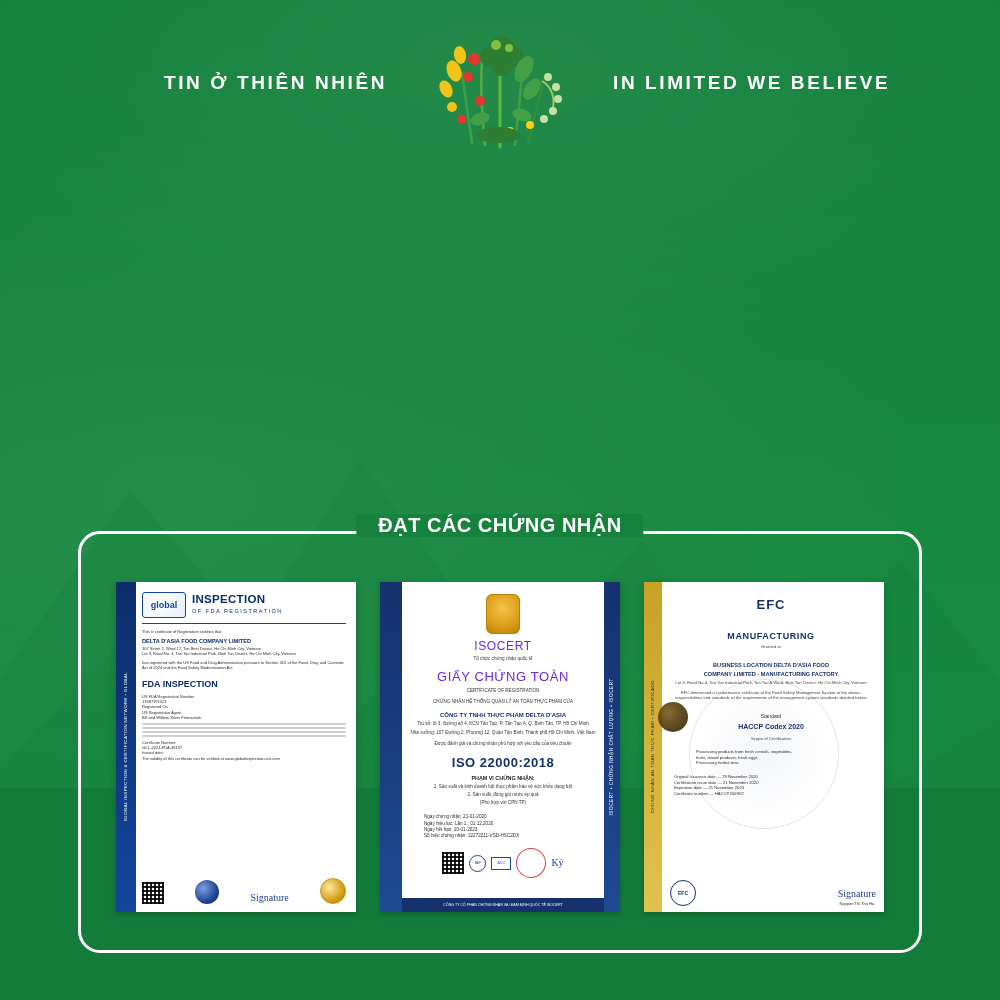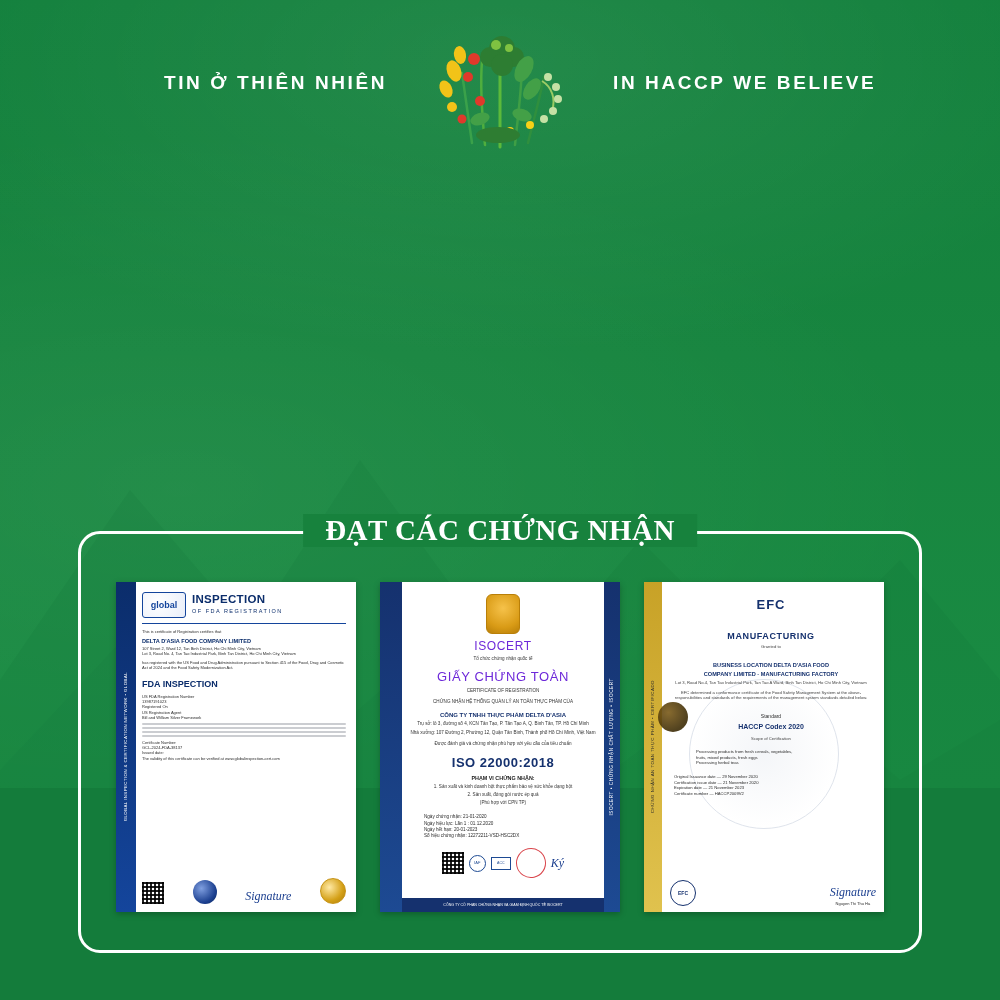--- a/index.html
+++ b/index.html
@@ -84,25 +84,24 @@
     border: 3px solid #ffffff;
     border-radius: 22px;
   }
   .cert-title {
     position: absolute;
     top: -20px; left: 50%;
     transform: translateX(-50%);
     background: #17823d;
     padding: 0 22px;
     color: #ffffff;
-    font-size: 29px;
+    font-size: 20px;
     font-weight: 700;
     letter-spacing: 0.5px;
     white-space: nowrap;
-    font-family: Liberation Serif, serif;
   }
   .cert-row {
     position: absolute;
     top: 48px; left: 0; right: 0;
     display: flex;
     justify-content: center;
     gap: 24px;
   }
   .cert-card {
     width: 240px; height: 330px;
@@ -167,21 +166,21 @@
     width: 24px; height: 24px; border-radius: 50%;
     background: radial-gradient(circle at 35% 35%, #7f9fe0, #1b3f8f 65%, #0b2456);
   }
   .qr {
     width: 22px; height: 22px;
     background:
       repeating-linear-gradient(90deg,#222 0 2px,#fff 2px 4px),
       repeating-linear-gradient(0deg,#222 0 2px,#fff 2px 4px);
     background-blend-mode: multiply;
   }
-  .sig { font-family: "Liberation Serif", serif; font-style: italic; color: #1b3f8f; font-size: 12px; }
+  .sig { font-family: "Liberation Serif", serif; color: #1b3f8f; font-size: 10px; }
 
   
   .c2 .leftbar {
     position: absolute; left: 0; top: 0; bottom: 0; width: 22px;
     background: linear-gradient(180deg,#15316e,#1d4a93);
   }
   .c2 .rightbar {
     position: absolute; right: 0; top: 0; bottom: 0; width: 16px;
     background: linear-gradient(180deg,#15316e,#1d4a93);
     color: #fff; font-size: 4.6px; letter-spacing: .6px;
@@ -324,21 +323,21 @@
           <circle cx="120" cy="110" r="4"></circle>
           <circle cx="100" cy="116" r="4"></circle>
         </g>
 
         <g fill="#2e7d32">
           <ellipse cx="88" cy="120" rx="22" ry="8"></ellipse>
         </g>
       </svg>
     </div>
 
-    <div class="slogan right">IN HACCP WE BELIEVE</div>
+    <div class="slogan right">IN LIMITED WE BELIEVE</div>
   </div>
 
   <div class="features">
 
     <div class="feature">
       <div class="feature-main">
         <span class="feature-icon">
           <svg width="26" height="26" viewBox="0 0 26 26">
             <g stroke="#ffe24a" stroke-width="1.6" fill="none" stroke-linecap="round">
               <path d="M13,3 C13,10 13,16 11,23"></path>

